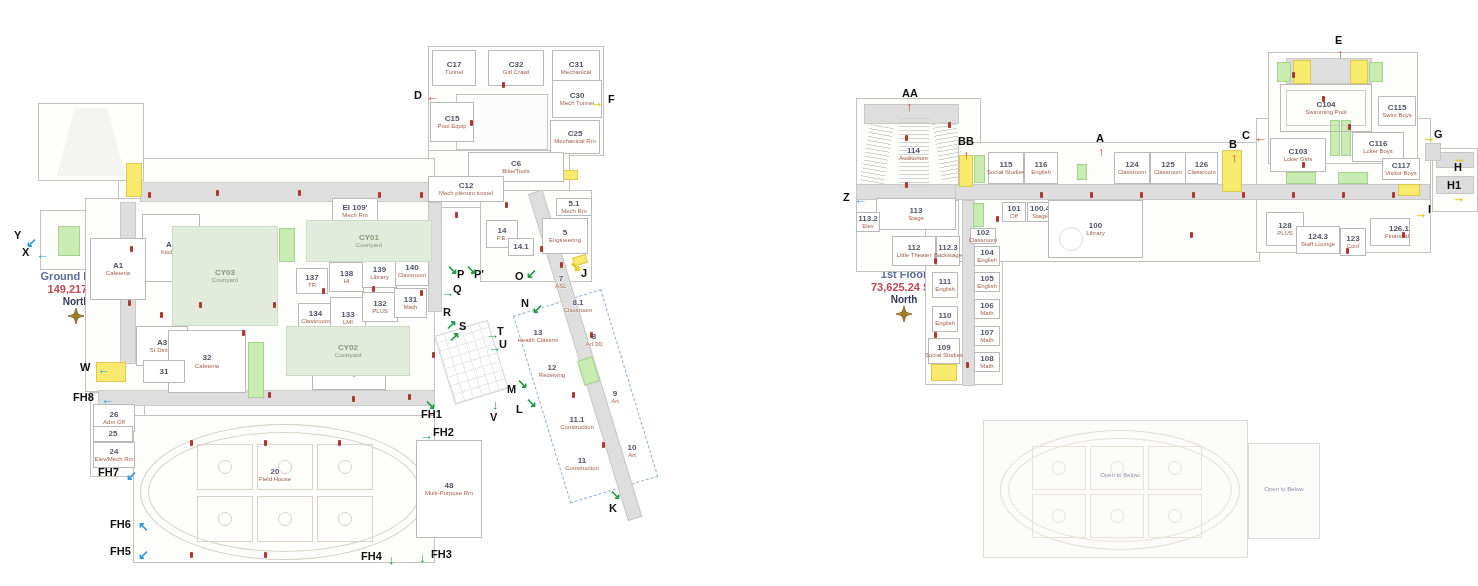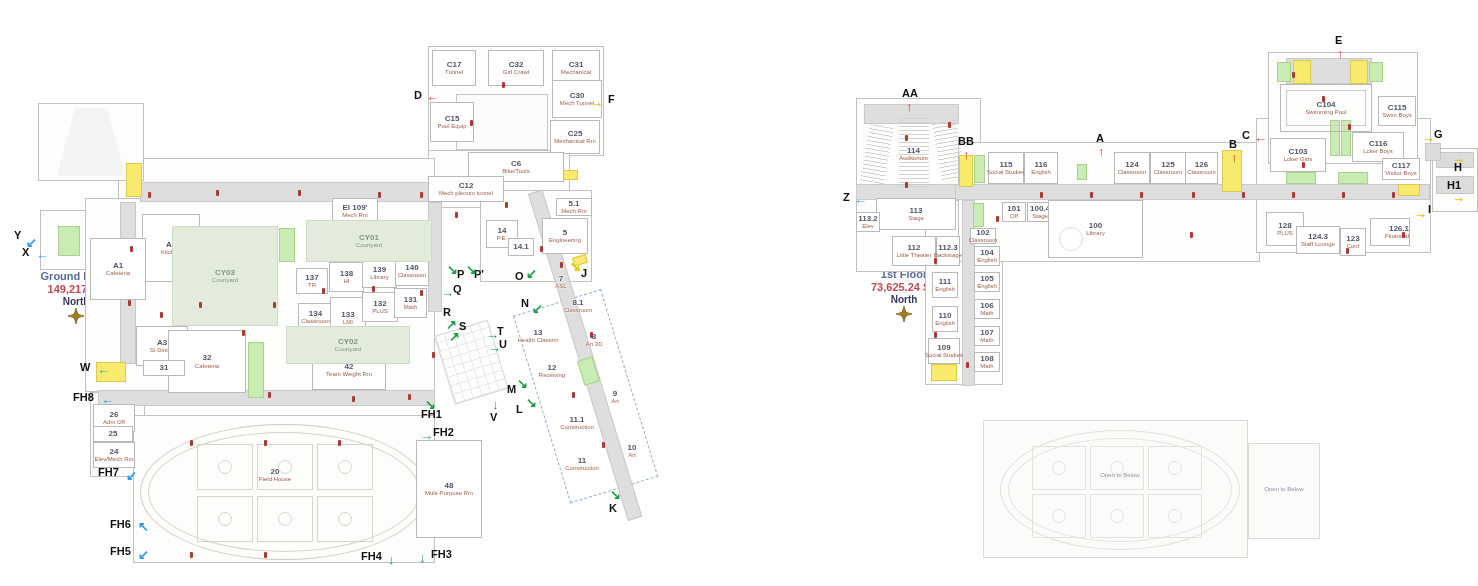--- a/index.html
+++ b/index.html
@@ -154,21 +154,21 @@
         <div class="rname">Cafeteria</div>
       </div>
       <div class="room" style="left: 136px; top: 326px; width: 52px; height: 40px;">
         <div class="rid">A3</div>
         <div class="rname">St Dining</div>
       </div>
       <div class="room" style="left: 168px; top: 330px; width: 78px; height: 63px;">
         <div class="rid">32</div>
         <div class="rname">Cafeteria</div>
       </div>
-      <div class="room" style="left: 143px; top: 360px; width: 42px; height: 16px; text-align: center;">
+      <div class="room" style="left: 143px; top: 360px; width: 42px; height: 23px; text-align: center;">
         <div class="rid">31</div>
       </div>
       <div class="room" style="left: 93px; top: 404px; width: 42px; height: 28px;">
         <div class="rid">26</div>
         <div class="rname">Adm Off</div>
       </div>
       <div class="room" style="left: 93px; top: 426px; width: 40px; height: 16px;">
         <div class="rid">25</div>
       </div>
       <div class="room" style="left: 93px; top: 442px; width: 42px; height: 26px;">
@@ -208,21 +208,21 @@
         <div class="rname">Math</div>
       </div>
       <div class="room" style="left: 312px; top: 350px; width: 74px; height: 40px;">
         <div class="rid">42</div>
         <div class="rname">Team Weight Rm</div>
       </div>
       <div class="room cy" style="left: 306px; top: 220px; width: 126px; height: 42px;">
         <div class="rid">CY01</div>
         <div class="rname">Courtyard</div>
       </div>
-      <div class="room cy" style="left: 286px; top: 326px; width: 124px; height: 38px; text-align: right;">
+      <div class="room cy" style="left: 286px; top: 326px; width: 124px; height: 50px; text-align: right;">
         <div class="rid">CY02</div>
         <div class="rname">Courtyard</div>
       </div>
       <div class="room cy" style="left: 172px; top: 226px; width: 106px; height: 100px;">
         <div class="rid">CY03</div>
         <div class="rname">Courtyard</div>
       </div>
       <div class="room nb" style="left: 240px; top: 462px; width: 70px; height: 26px;">
         <div class="rid">20</div>
         <div class="rname">Field House</div>

